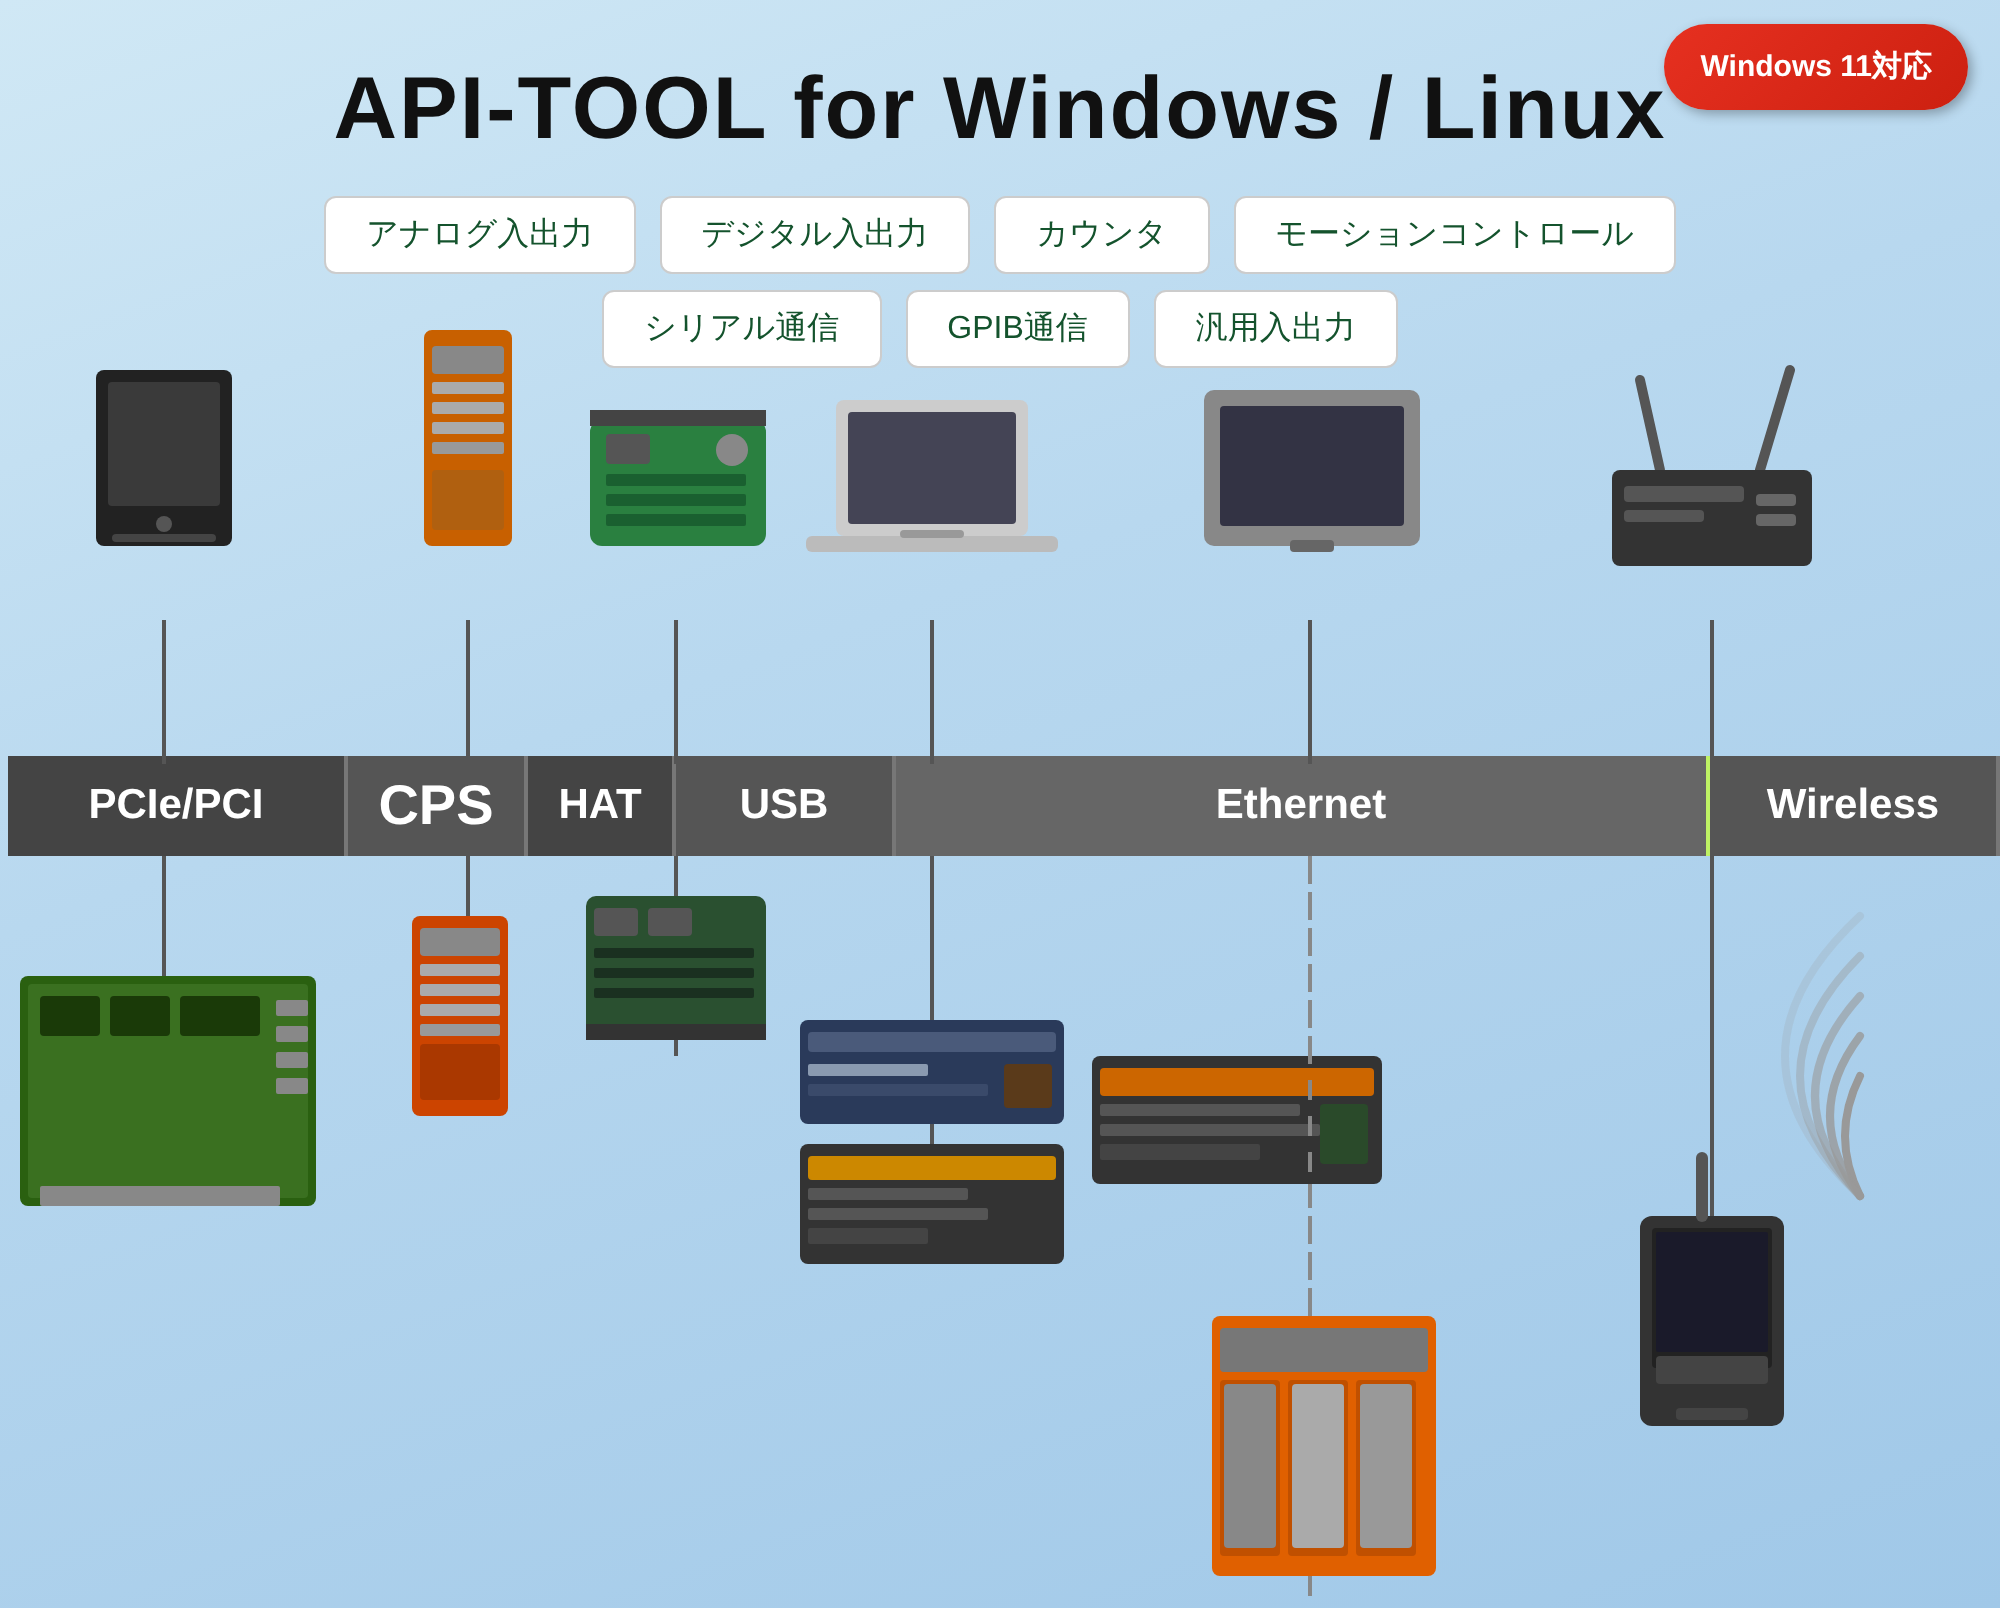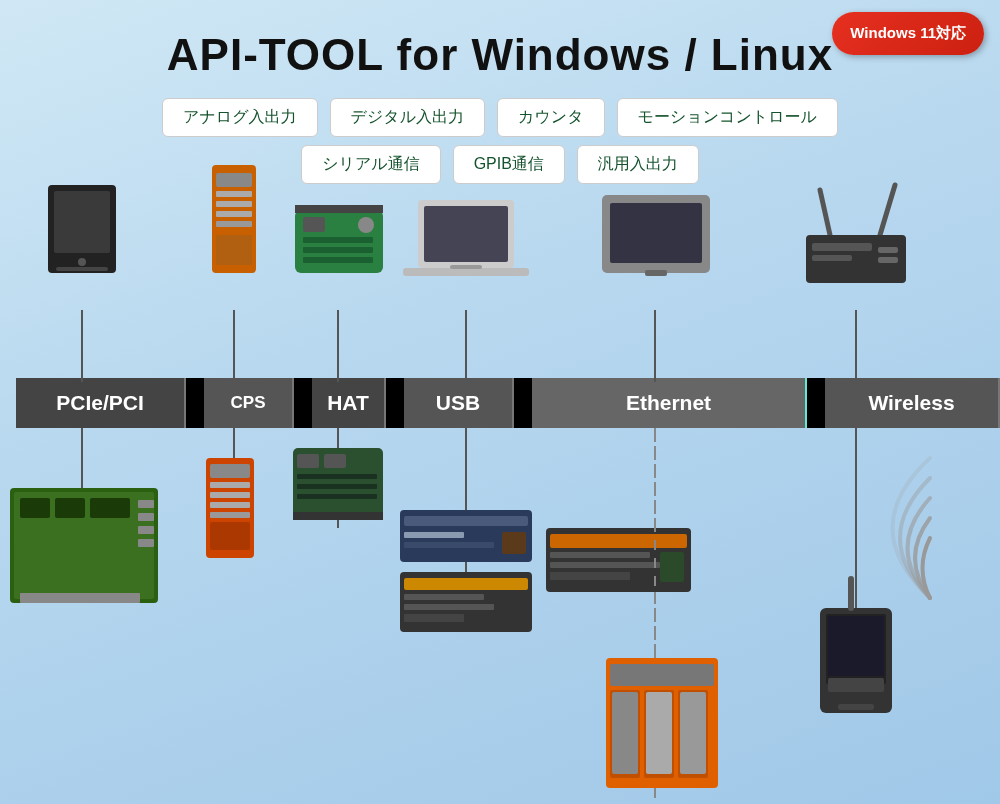--- a/index.html
+++ b/index.html
@@ -150,38 +150,38 @@
     <line x1="830" y1="80" x2="820" y2="35" stroke="#555" stroke-width="5" stroke-linecap="round"></line>
     <line x1="880" y1="80" x2="895" y2="30" stroke="#555" stroke-width="5" stroke-linecap="round"></line>
     <rect x="806" y="80" width="100" height="48" rx="4" fill="#333"></rect>
     <rect x="812" y="88" width="60" height="8" rx="2" fill="#555"></rect>
     <rect x="812" y="100" width="40" height="6" rx="2" fill="#555"></rect>
     <rect x="878" y="92" width="20" height="6" rx="2" fill="#666"></rect>
     <rect x="878" y="102" width="20" height="6" rx="2" fill="#666"></rect>
   </g>
 </svg>
 
-<div style="position:absolute; top:378px; left:16px; right:0; height:50px; background:#000000; display:flex; align-items:stretch;gap:18px;">
+<div style="position:absolute; top:378px; left:4px; right:0; height:50px; background:#000000; display:flex; align-items:stretch;">
 
   <div class="cat-item" style="width:170px; font-size:21px; background:#444; border-right:2px solid #777;">
     <span>PCIe/PCI</span>
   </div>
-  <div class="cat-item" style="width:90px; font-size:17px; background:#555; border-right:2px solid #777;">
+  <div class="cat-item" style="width:90px; font-size:28px; background:#555; border-right:2px solid #777;">
     <span>CPS</span>
   </div>
   <div class="cat-item" style="width:74px; font-size:21px; background:#444; border-right:2px solid #777;">
     <span>HAT</span>
   </div>
   <div class="cat-item" style="width:110px; font-size:21px; background:#555; border-right:2px solid #777;">
     <span>USB</span>
   </div>
-  <div class="cat-item ethernet" style="flex:1; font-size:21px; background:#666; border-right:2px solid #5eead4;">
+  <div class="cat-item ethernet" style="flex:1; font-size:21px; background:#666; border-right:2px solid #bef264;">
     <span>Ethernet</span>
   </div>
-  <div class="cat-item wireless" style="width:175px; font-size:21px; background:#555;">
+  <div class="cat-item wireless" style="width:145px; font-size:21px; background:#555;">
     <span>Wireless</span>
   </div>
 </div>
 
 <svg style="position:absolute; top:310px; left:0; width:1000px; height:72px;" viewBox="0 0 1000 72">
 
   <line x1="82" y1="0" x2="82" y2="72" stroke="#555" stroke-width="2"></line>
 
   <line x1="234" y1="0" x2="234" y2="72" stroke="#555" stroke-width="2"></line>
 

